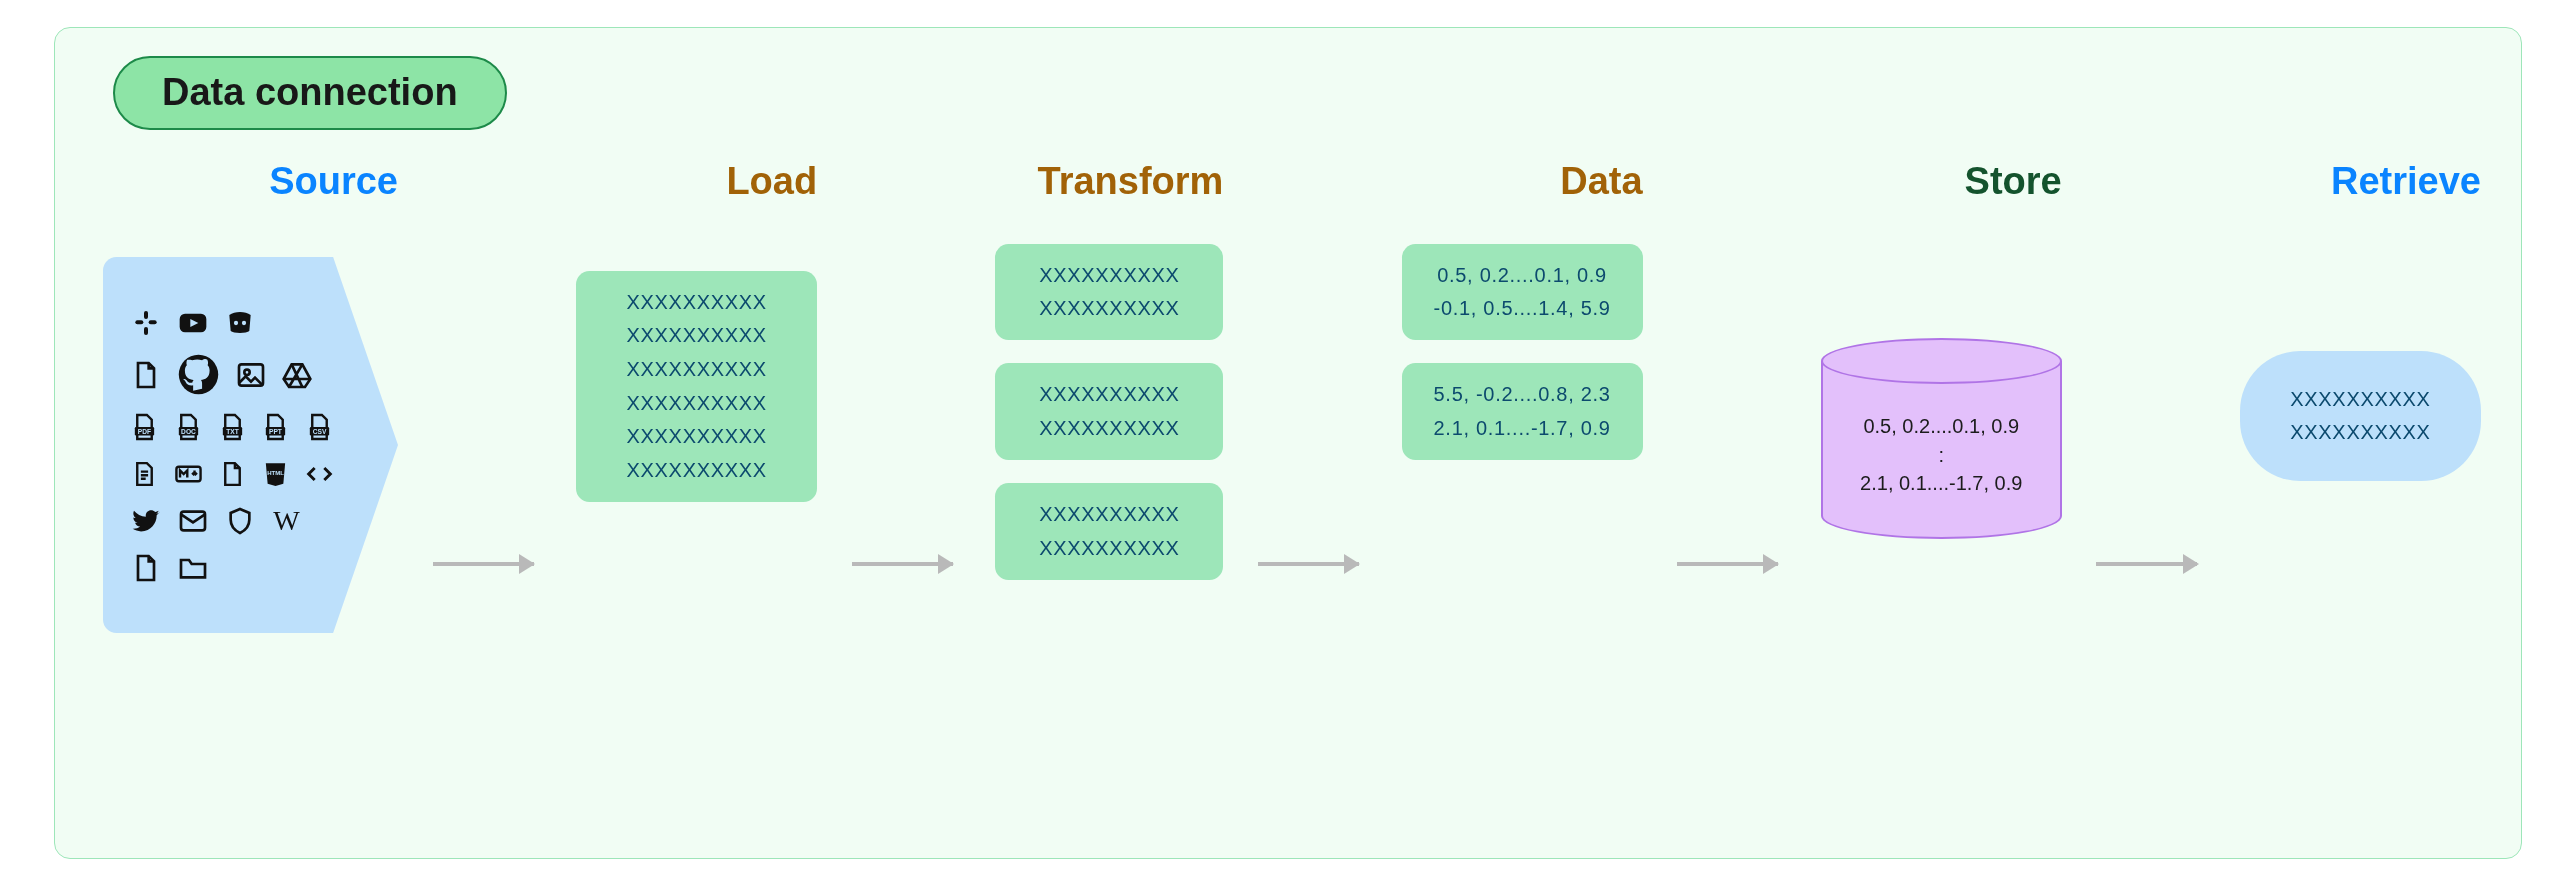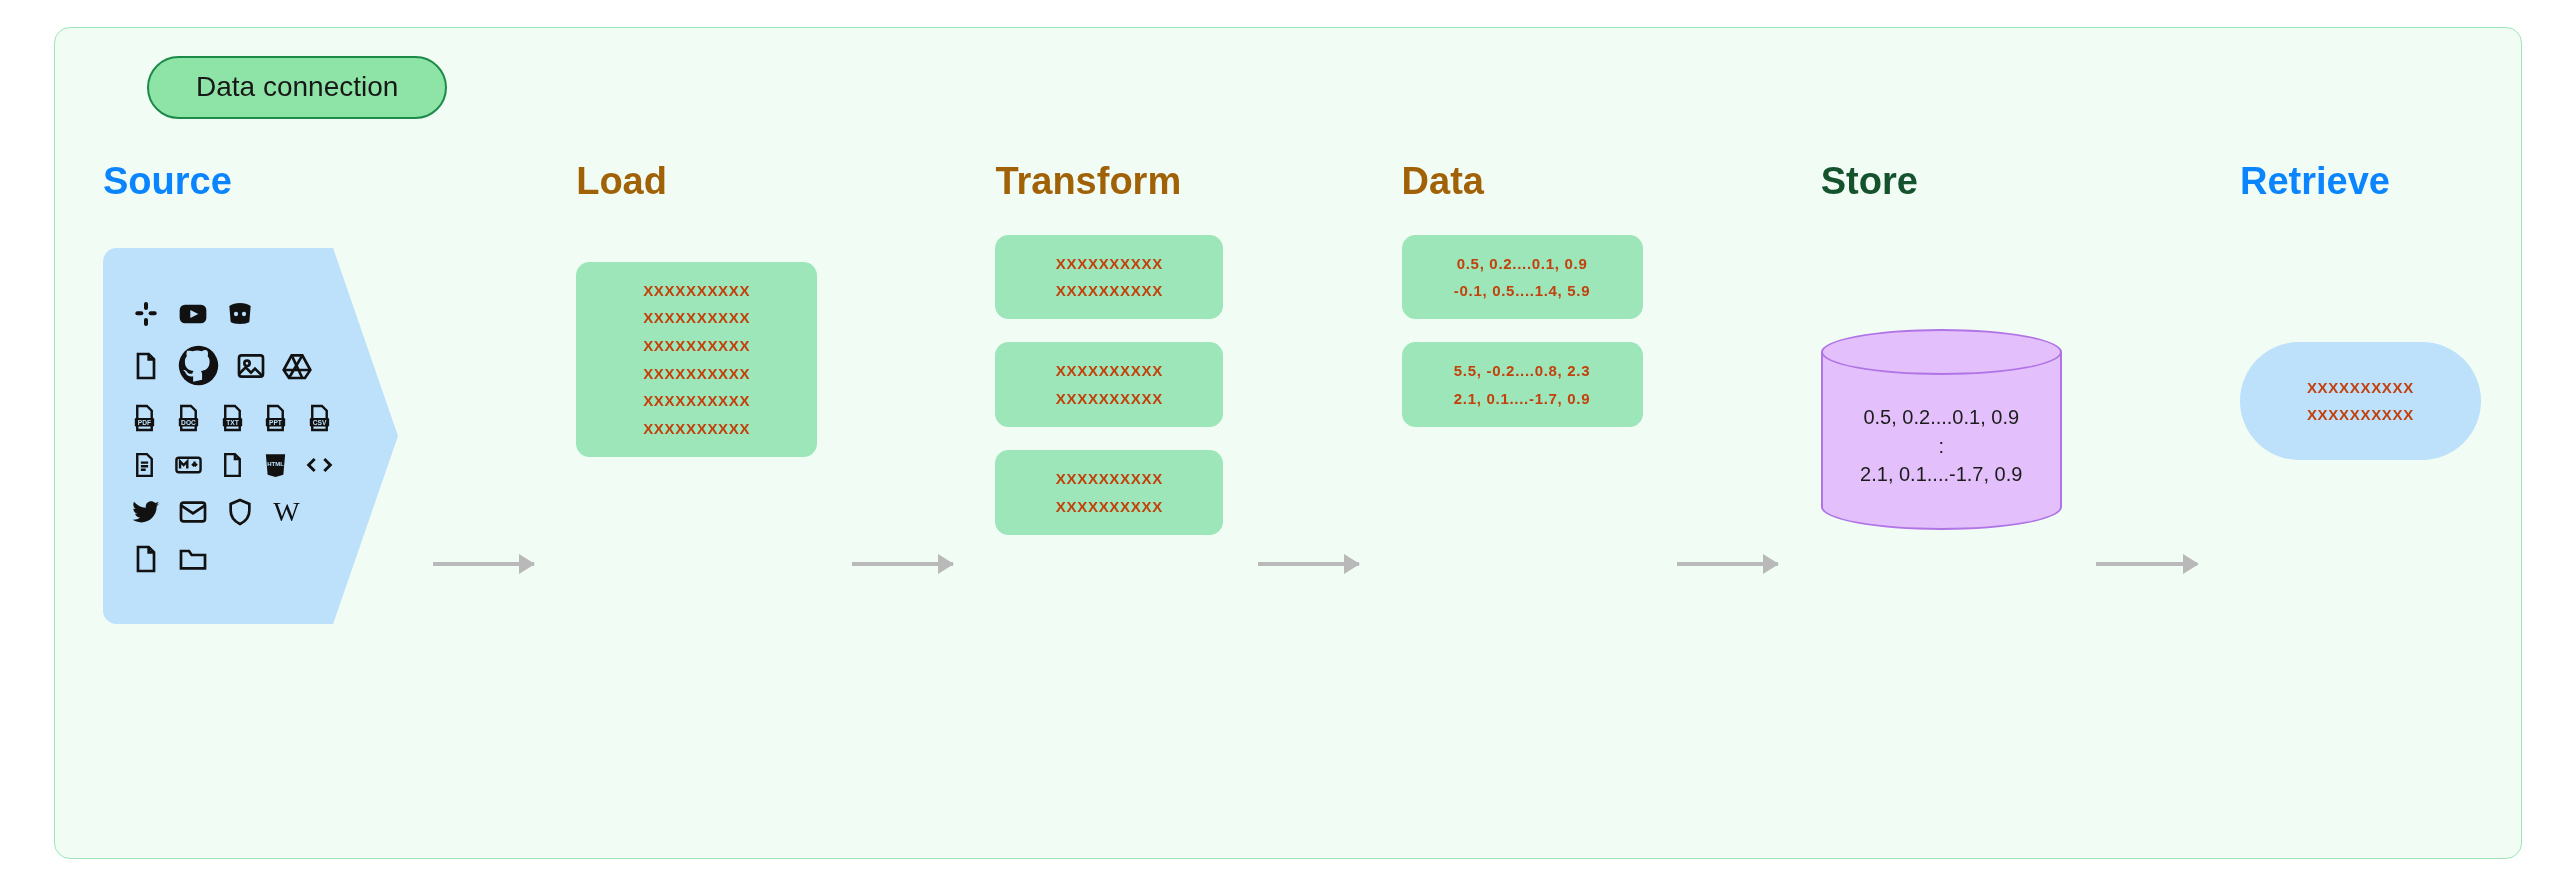--- a/index.html
+++ b/index.html
@@ -22,44 +22,44 @@
     height: 832px;
     border: 1.3px solid #9de6b9;
     border-radius: 16px;
     background: #f1fdf4;
     position: relative;
     padding: 34px 40px 40px 40px;
   }
   .badge {
     position: absolute;
     top: 28px;
-    left: 92px;
+    left: 58px;
     background: #8de4a6;
     border: 2px solid #1d8a49;
     border-radius: 40px;
     padding: 13.4px 47px;
-    font-size: 28px;
-    font-weight: 400;
+    font-size: 38px;
+    font-weight: 700;
     color: #181818;
   }
   .row {
     position: absolute;
     top: 134px;
     left: 40px;
     right: 40px;
     bottom: 40px;
     display: flex;
     align-items: stretch;
     justify-content: space-between;
   }
   .col {
     display: flex;
     flex-direction: column;
-    align-items: flex-start;
-    gap: 28px;
+    align-items: flex-end;
+    gap: 37px;
     padding-left: 8px;
   }
   .col-title {
     font-size: 38px;
     font-weight: 700;
     line-height: 1;
     margin-bottom: 6.7px;
   }
   .title-blue  { color: #0a84ff; }
   .title-green { color: #a16207; }
@@ -92,24 +92,24 @@
     background: #9de6b9;
     border-radius: 13.4px;
     padding: 20px 27px;
     display: flex;
     flex-direction: column;
     align-items: center;
     justify-content: center;
     gap: 10.7px;
   }
   .doc-line {
-    font-size: 15px;
+    font-size: 20px;
     letter-spacing: 0.7px;
-    color: #c2410c;
-    font-weight: 700;
+    color: #0c4a6e;
+    font-weight: 400;
     white-space: nowrap;
   }
   .col-load  .doc-card { width: 241px; }
   .col-trans .doc-card { width: 228px; }
   .col-embed .doc-card { width: 241px; }
 
   .stack { display: flex; flex-direction: column; gap: 23px; align-items: center; }
 
   
   .cylinder {

